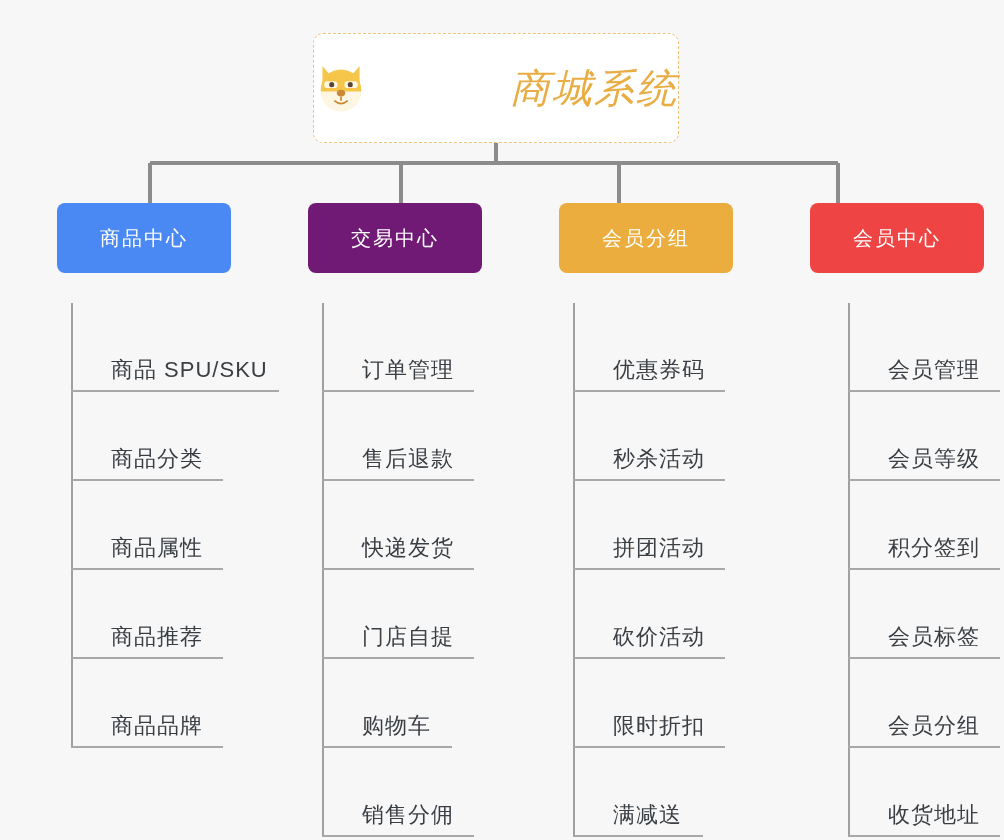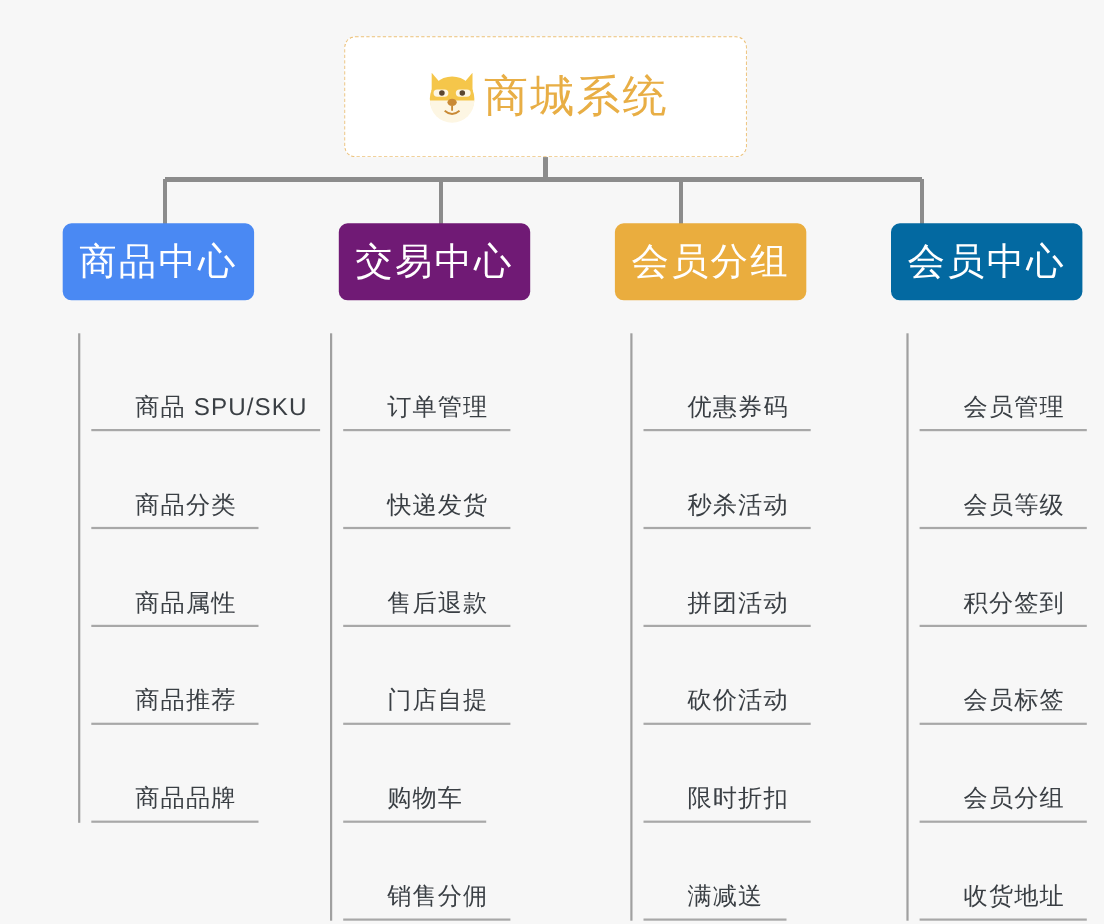--- a/index.html
+++ b/index.html
@@ -24,22 +24,23 @@
     position: absolute;
     left: 313px;
     top: 33px;
     width: 366px;
     height: 110px;
     background: #ffffff;
     border: 1px dashed #edc27a;
     border-radius: 10px;
     display: flex;
     align-items: center;
-    justify-content: center;
+    justify-content: space-between;
     gap: 2px;
+    font-style: italic;
   }
 
   .root-icon {
     width: 54px;
     height: 54px;
     flex: 0 0 auto;
     display: block;
   }
 
   .root-title {
@@ -77,30 +78,30 @@
   }
 
   .cat-box {
     height: 70px;
     margin: 0 20px 0 57px;
     border-radius: 8px;
     display: flex;
     align-items: center;
     justify-content: center;
     color: #ffffff;
-    font-size: 34px;
+    font-size: 20px;
     letter-spacing: 2px;
     white-space: nowrap;
   }
 
   
   .leaf-list {
     position: relative;
     margin: 30px 0 0 0;
-    padding-left: 12px;
+    padding-left: 0;
   }
 
   .leaf-trunk {
     position: absolute;
     left: 0;
     top: 0;
     bottom: 0;
     width: 2px;
     background: #a0a0a0;
   }
@@ -125,23 +126,23 @@
     position: relative;
     font-size: 22px;
     color: #3a3f44;
     letter-spacing: 1px;
     white-space: nowrap;
     padding: 0 18px 7px 40px;
   }
 
   
   .col-1 .leaf-list { margin-left: 71px; }
-  .col-2 .leaf-list { margin-left: 49px; }
+  .col-2 .leaf-list { margin-left: 71px; }
   .col-3 .leaf-list { margin-left: 71px; }
-  .col-4 .leaf-list { margin-left: 71px; }
+  .col-4 .leaf-list { margin-left: 95px; }
 
   .col-1 .leaf-list { width: 160px; }
   .col-2 .leaf-list { width: 140px; }
   .col-3 .leaf-list { width: 140px; }
   .col-4 .leaf-list { width: 140px; }
 </style>
 </head>
 <body>
 
 <div id="chart-root">
@@ -209,25 +210,25 @@
       <div class="cat-box" style="background:#701a75">
         <span>交易中心</span>
       </div>
       <div class="leaf-list">
         <div class="leaf-trunk"></div>
         <div class="leaf-item">
           <span class="leaf-label">订单管理</span>
           <span class="leaf-underline" style="width:152px"></span>
         </div>
         <div class="leaf-item">
+          <span class="leaf-label">售后退款</span>
+          <span class="leaf-underline" style="width:152px"></span>
+        </div>
+        <div class="leaf-item">
           <span class="leaf-label">快递发货</span>
-          <span class="leaf-underline" style="width:152px"></span>
-        </div>
-        <div class="leaf-item">
-          <span class="leaf-label">售后退款</span>
           <span class="leaf-underline" style="width:152px"></span>
         </div>
         <div class="leaf-item">
           <span class="leaf-label">门店自提</span>
           <span class="leaf-underline" style="width:152px"></span>
         </div>
         <div class="leaf-item">
           <span class="leaf-label">购物车</span>
           <span class="leaf-underline" style="width:130px"></span>
         </div>
@@ -265,21 +266,21 @@
           <span class="leaf-underline" style="width:152px"></span>
         </div>
         <div class="leaf-item">
           <span class="leaf-label">满减送</span>
           <span class="leaf-underline" style="width:130px"></span>
         </div>
       </div>
     </div>
 
     <div class="column col-4">
-      <div class="cat-box" style="background:#0369a1">
+      <div class="cat-box" style="background:#ef4444">
         <span>会员中心</span>
       </div>
       <div class="leaf-list">
         <div class="leaf-trunk"></div>
         <div class="leaf-item">
           <span class="leaf-label">会员管理</span>
           <span class="leaf-underline" style="width:152px"></span>
         </div>
         <div class="leaf-item">
           <span class="leaf-label">会员等级</span>

